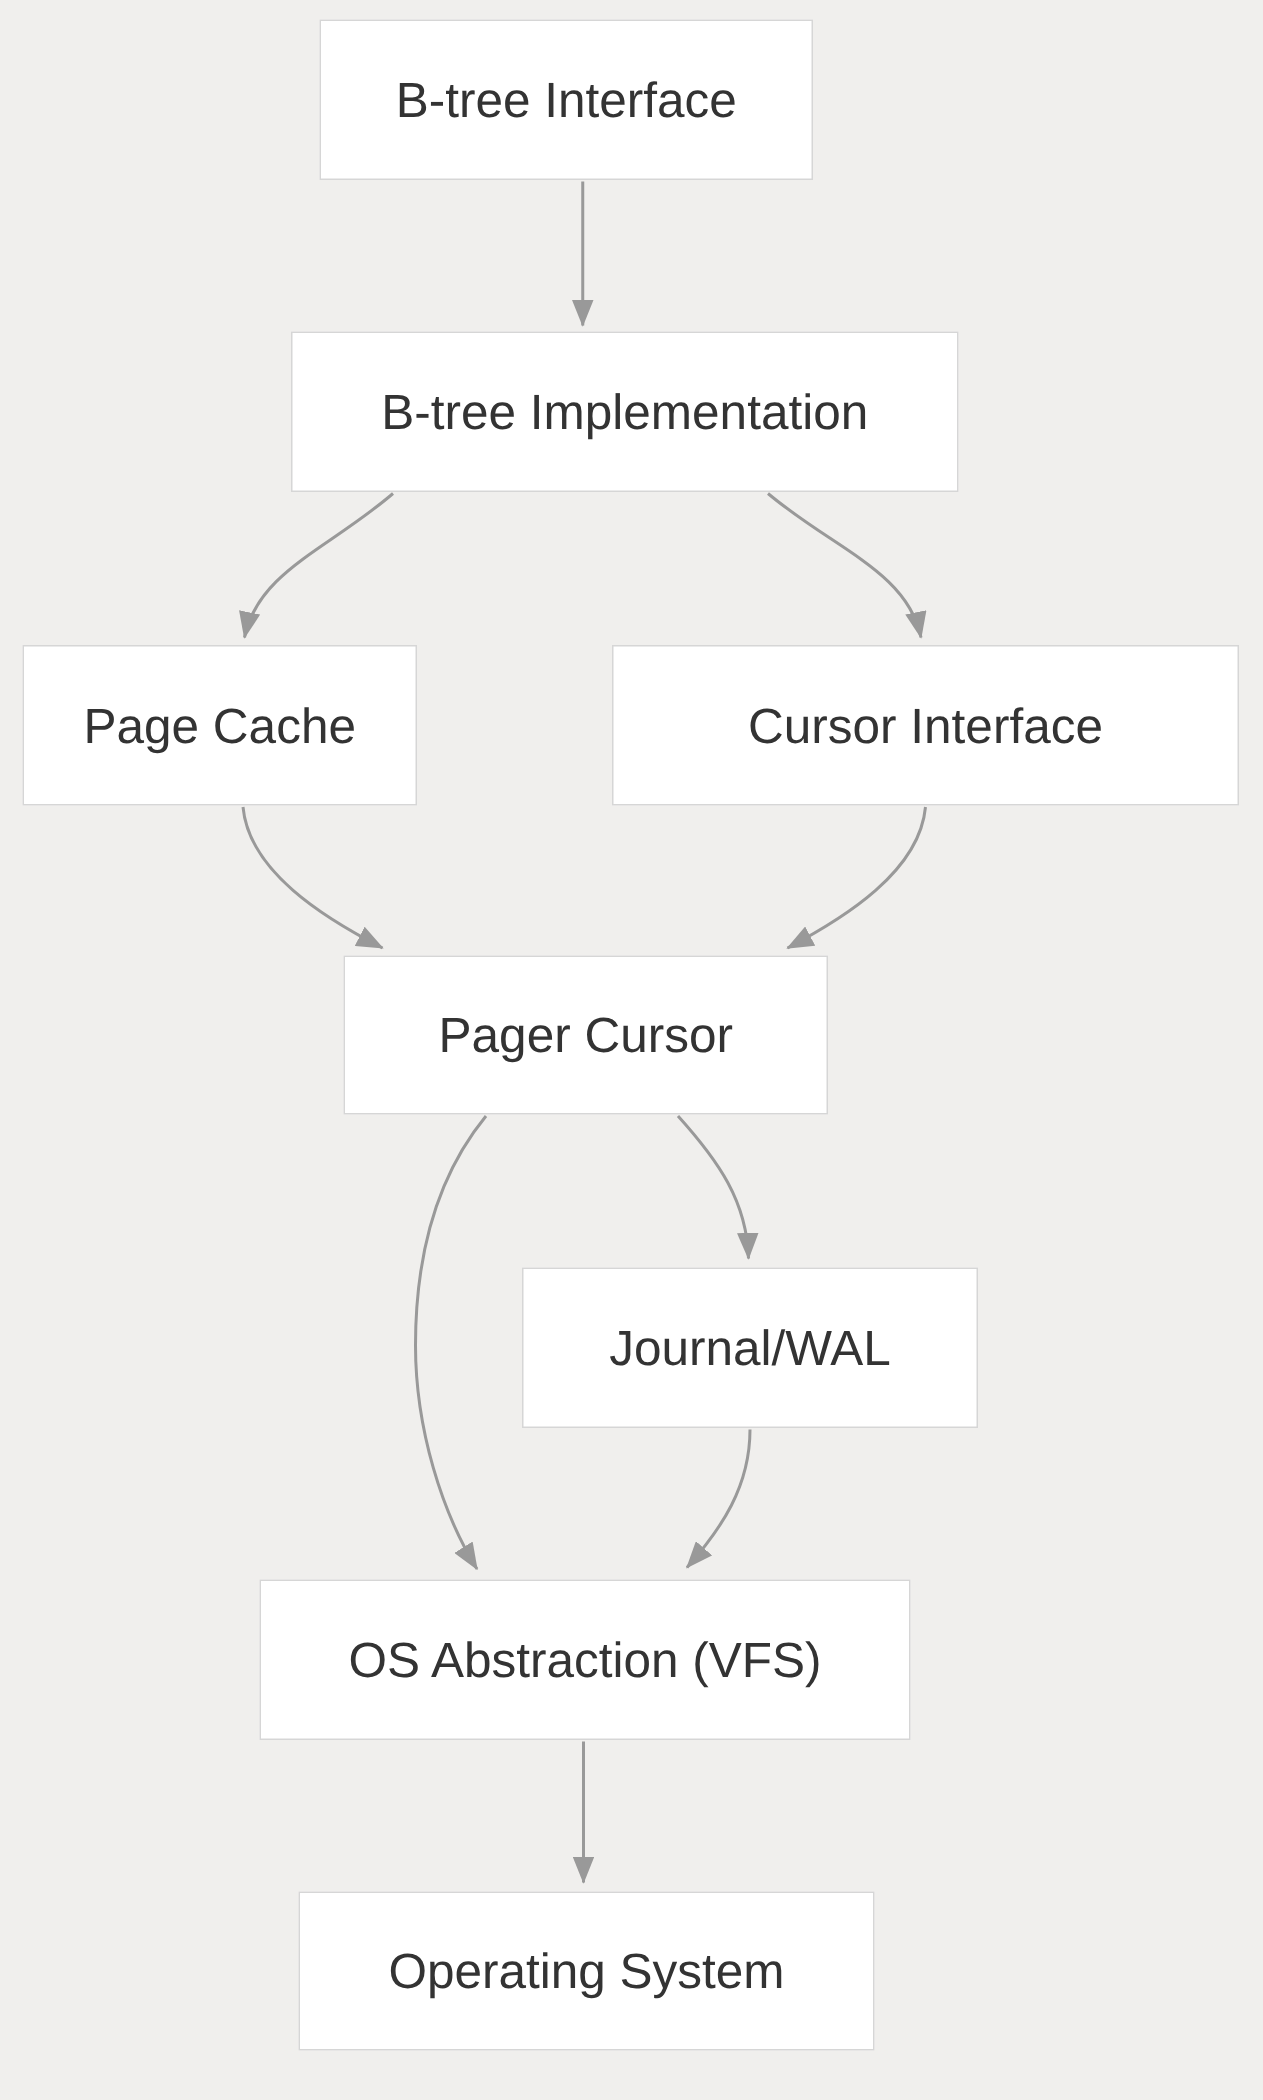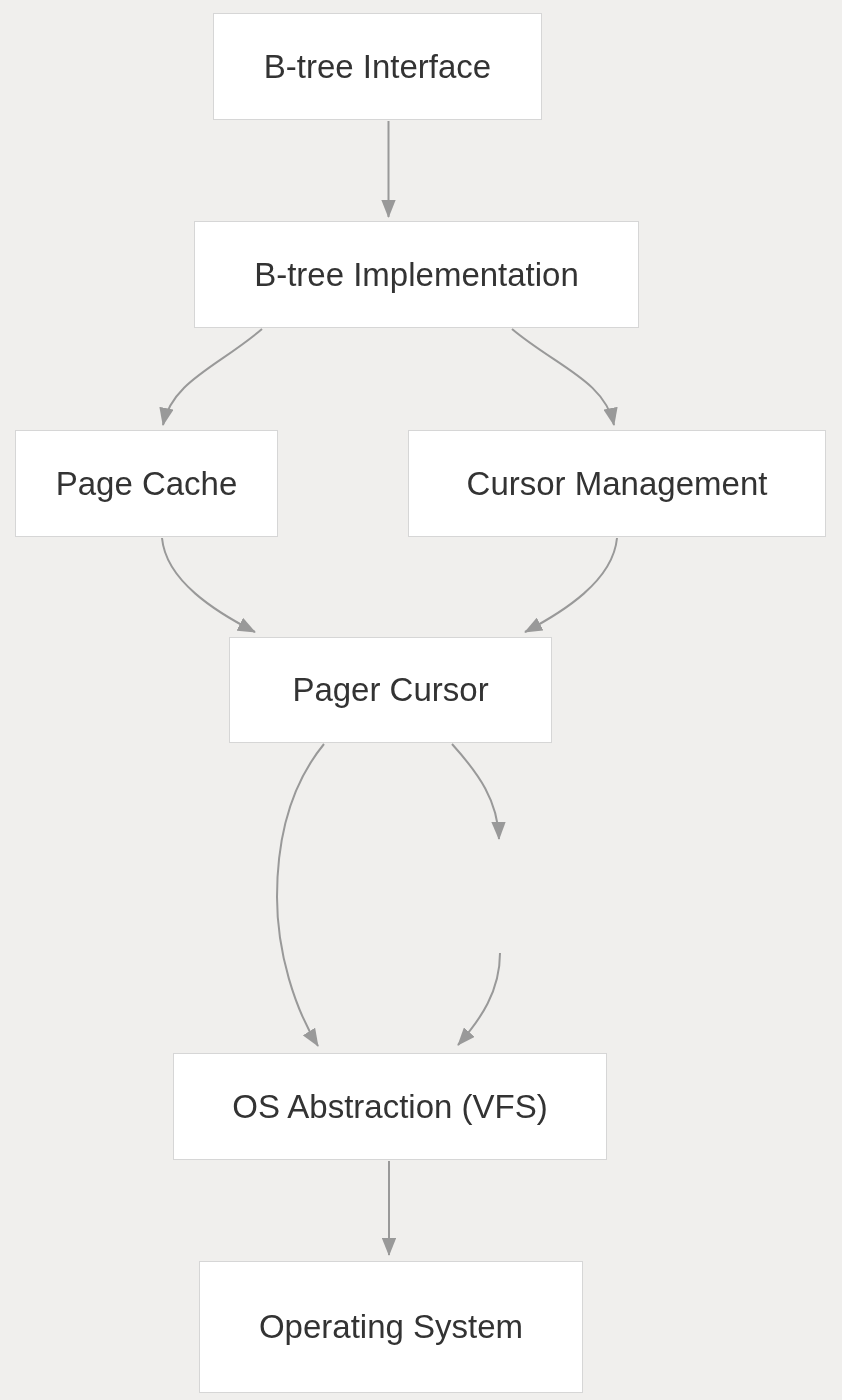--- a/index.html
+++ b/index.html
@@ -82,29 +82,32 @@
 
   <div class="node" style="left:166px; top:221px; width:445px; height:107px;margin-left:28px;">
     <span>B-tree Implementation</span>
   </div>
 
   <div class="node" style="left:15px;  top:430px; width:263px; height:107px;">
     <span>Page Cache</span>
   </div>
 
   <div class="node" style="left:408px; top:430px; width:418px; height:107px;">
-    <span>Cursor Management</span>
+    <span>Cursor Interface</span>
   </div>
 
   <div class="node" style="left:229px; top:637px; width:323px; height:106px;">
     <span>Pager Cursor</span>
   </div>
 
+  <div class="node" style="left:348px; top:845px; width:304px; height:107px;">
+    <span>Journal/WAL</span>
+  </div>
 
   <div class="node" style="left:173px; top:1053px; width:434px; height:107px;">
     <span>OS Abstraction (VFS)</span>
   </div>
 
-  <div class="node" style="left:199px; top:1261px; width:384px; height:132px;">
+  <div class="node" style="left:199px; top:1261px; width:384px; height:106px;">
     <span>Operating System</span>
   </div>
 
 </div>
 
 </body></html>

